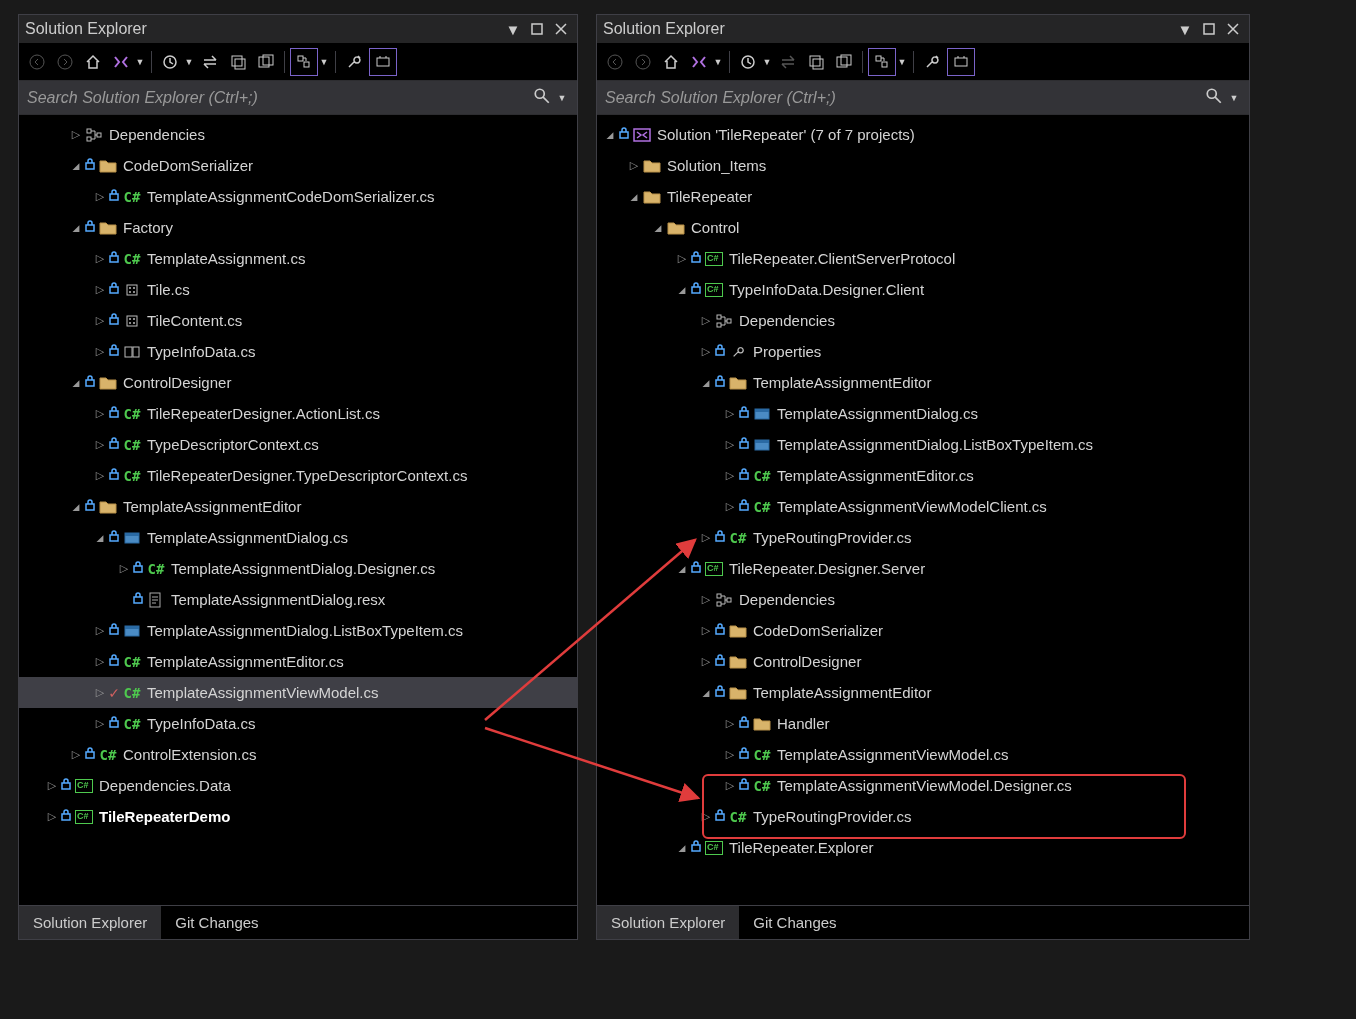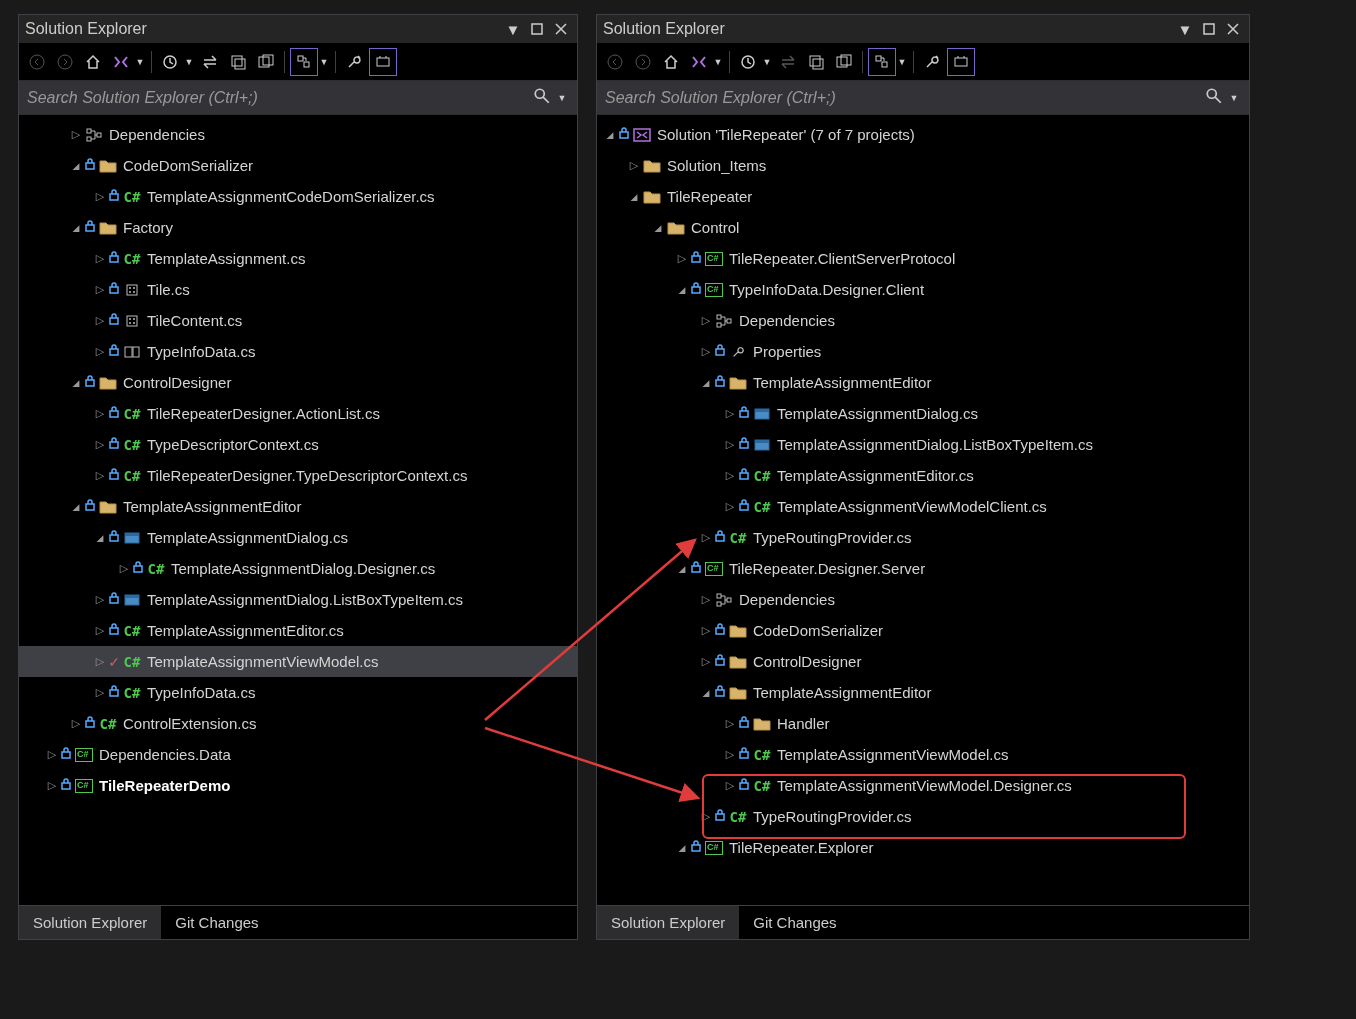--- a/index.html
+++ b/index.html
@@ -433,20 +433,35 @@
         <span class="indent" style="width: 98px;"></span>
         <span class="chev">▷</span>
         <span class="lock"><svg width="12" height="12" viewBox="0 0 12 12">
             <rect x="2" y="5" width="8" height="6" fill="none" stroke="#55aaff" stroke-width="1.5"></rect>
             <path d="M4 5 V3 A2 2 0 0 1 8 3 V5" fill="none" stroke="#55aaff" stroke-width="1.5"></path>
           </svg></span>
         <span class="ficon">
           <span class="i-csharp">C#</span>
         </span>
         <span class="label">TemplateAssignmentDialog.Designer.cs</span>
+      </div>
+      <div class="row">
+        <span class="indent" style="width: 98px;"></span>
+        <span class="chev none"></span>
+        <span class="lock"><svg width="12" height="12" viewBox="0 0 12 12">
+            <rect x="2" y="5" width="8" height="6" fill="none" stroke="#55aaff" stroke-width="1.5"></rect>
+            <path d="M4 5 V3 A2 2 0 0 1 8 3 V5" fill="none" stroke="#55aaff" stroke-width="1.5"></path>
+          </svg></span>
+        <span class="ficon">
+          <svg width="16" height="16" viewBox="0 0 16 16">
+            <rect x="2" y="1" width="10" height="14" fill="none" stroke="#aaa"></rect>
+            <path d="M4 5 H10 M4 8 H10 M4 11 H8" stroke="#aaa"></path>
+          </svg>
+        </span>
+        <span class="label">TemplateAssignmentDialog.resx</span>
       </div>
       <div class="row">
         <span class="indent" style="width: 74px;"></span>
         <span class="chev">▷</span>
         <span class="lock"><svg width="12" height="12" viewBox="0 0 12 12">
             <rect x="2" y="5" width="8" height="6" fill="none" stroke="#55aaff" stroke-width="1.5"></rect>
             <path d="M4 5 V3 A2 2 0 0 1 8 3 V5" fill="none" stroke="#55aaff" stroke-width="1.5"></path>
           </svg></span>
         <span class="ficon">
           <svg width="18" height="14" viewBox="0 0 18 14">

